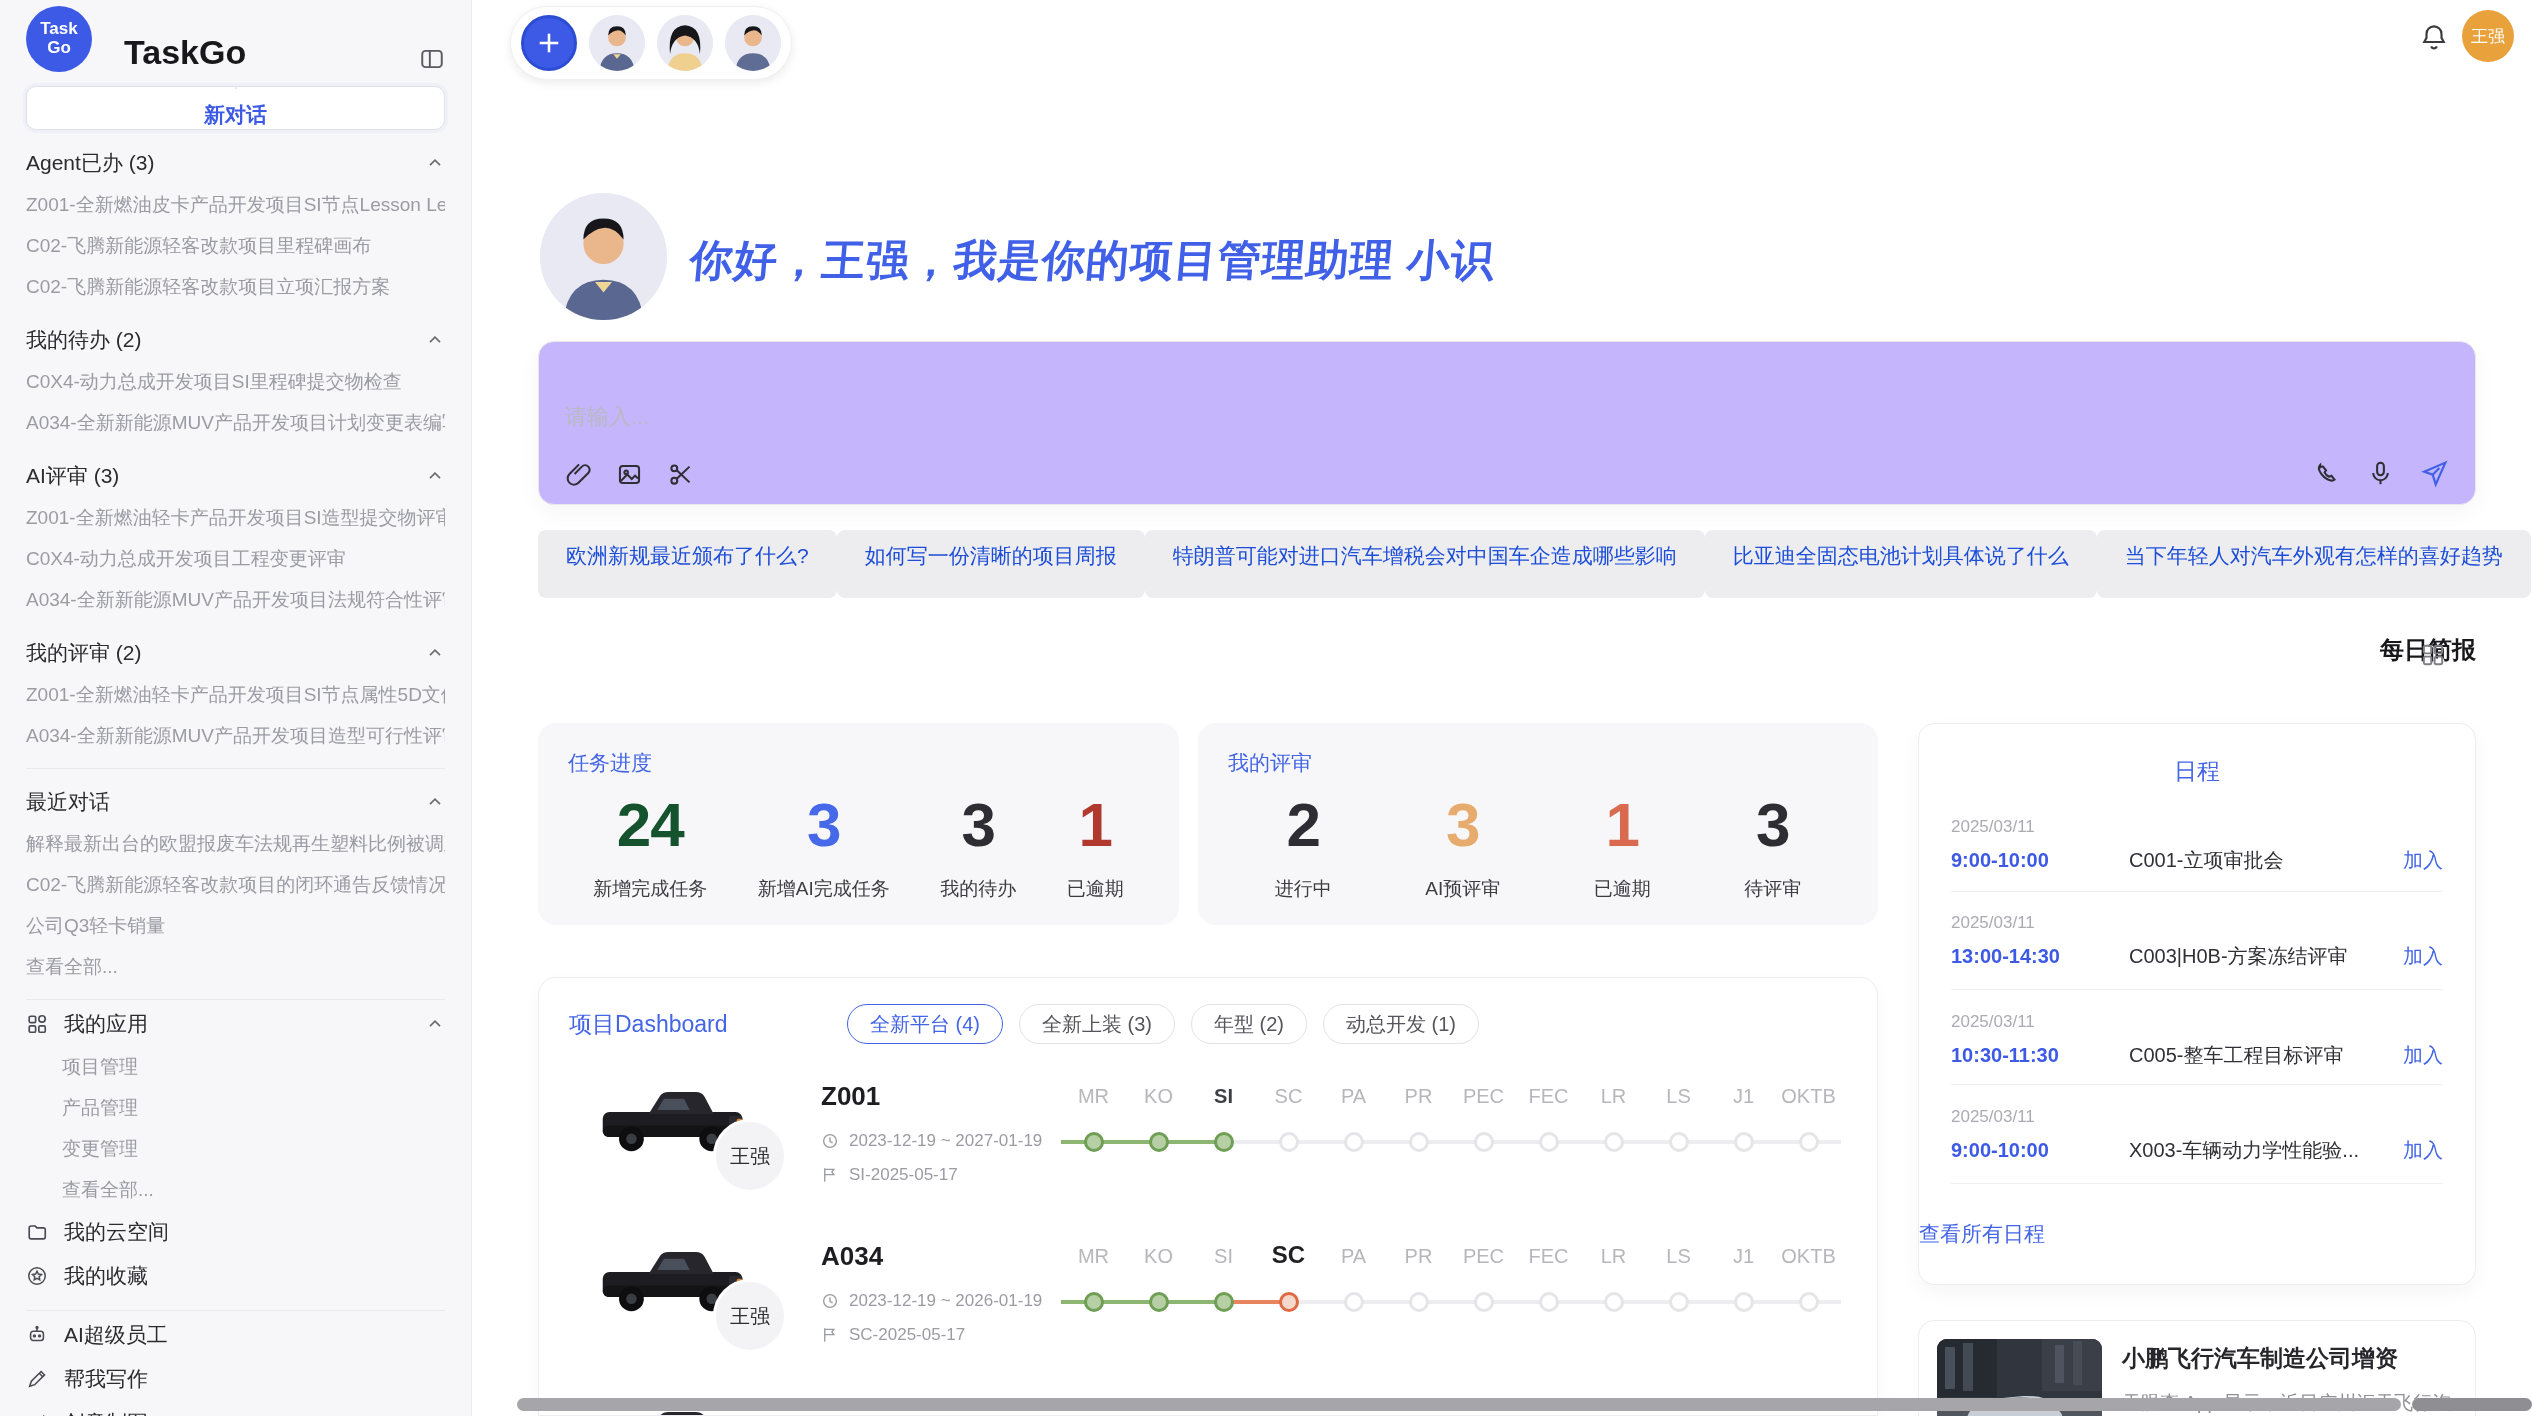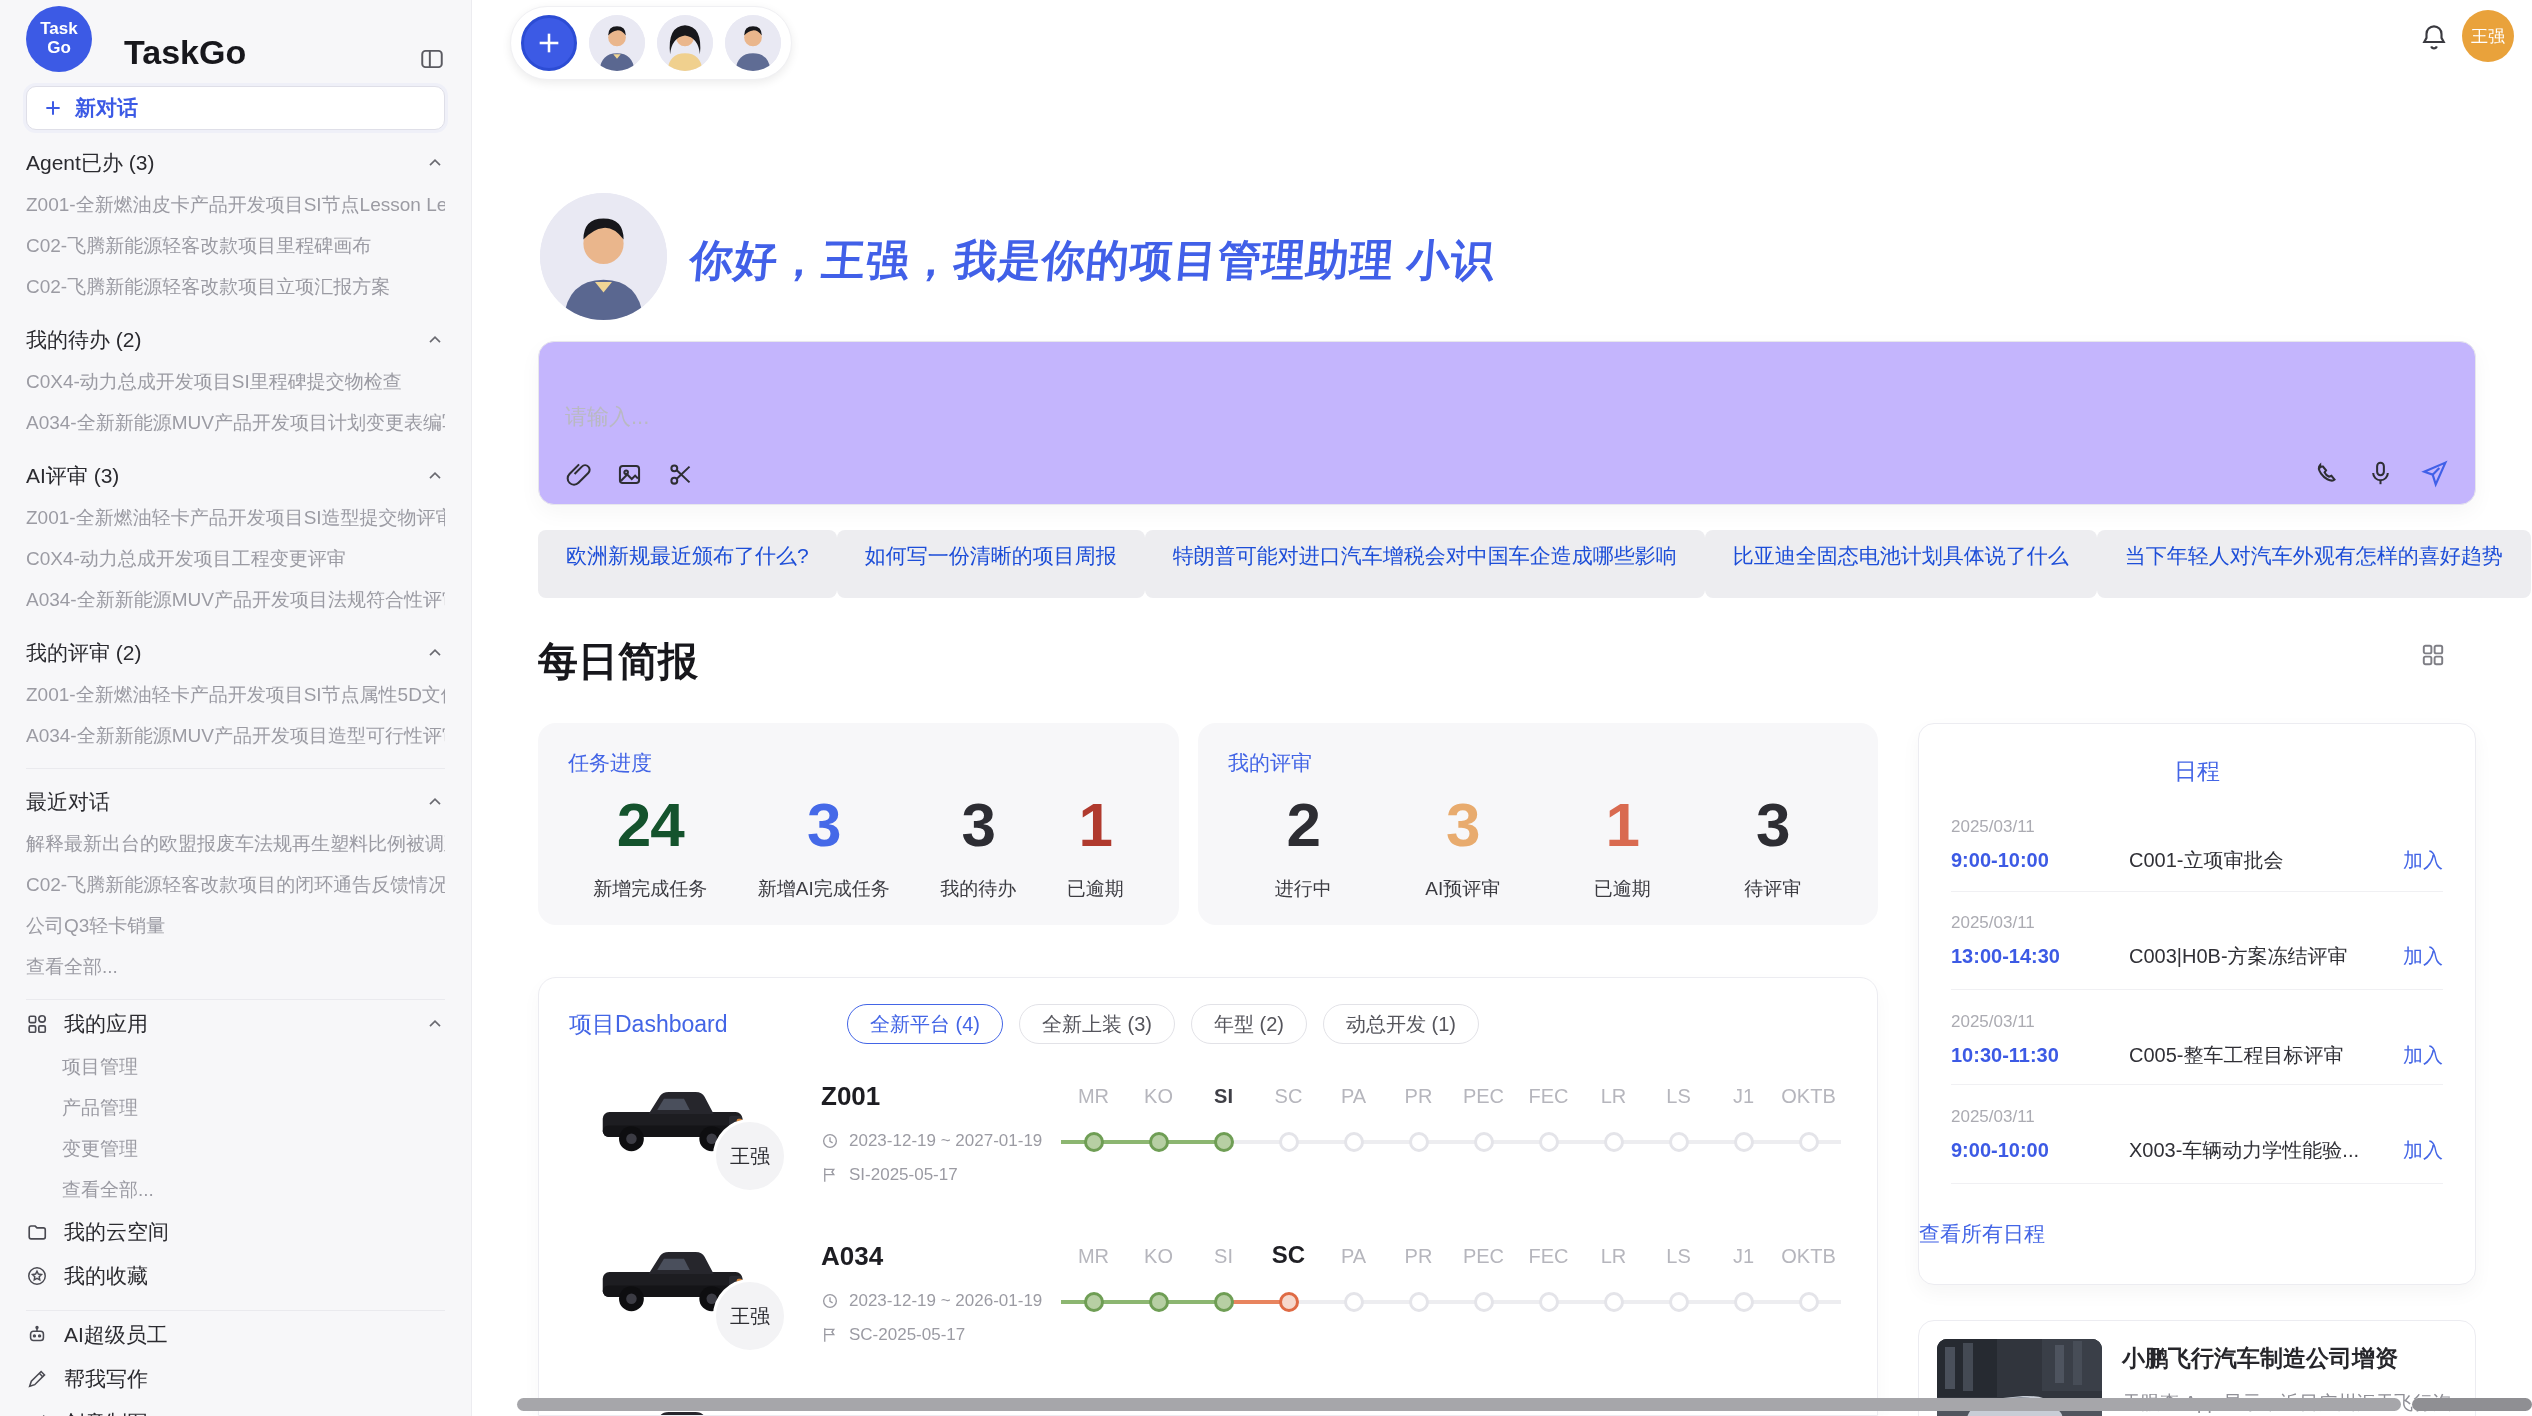--- a/index.html
+++ b/index.html
@@ -11,21 +11,21 @@
   .sidebar { position:absolute; left:0; top:0; width:472px; height:1416px;
     background:#f7f7f9; border-right:1px solid #ececf0; padding:14px 26px 0; }
   .side-top { display:flex; align-items:flex-end; gap:32px; height:58px; margin-bottom:14px; }
   .logo { width:66px; height:66px; border-radius:50%; background:#3c5ae5; color:#fff;
     display:flex; flex-direction:column; align-items:center; justify-content:center;
     font-size:17px; font-weight:bold; line-height:1.1; flex:none; }
   .app-title { font-size:34px; font-weight:800; color:#17171c; flex:1; }
   .panel-toggle { color:#5a5a61; cursor:pointer; }
   .new-chat { display:flex; align-items:center; gap:12px; height:44px; padding:0 16px;
     background:#fff; border:1px solid #dfdfe8; border-radius:10px; color:#3c5ae5;
-    font-size:21px; font-weight:600; cursor:pointer; box-shadow:0 0 0 3px rgba(90,110,230,.05); }
+    font-size:21px; font-weight:600; cursor:pointer; box-shadow:0 0 0 3px rgba(90,110,230,.05);flex-direction:column; }
   .side-header { display:flex; align-items:center; justify-content:space-between;
     height:42px; margin-top:12px; font-size:21px; color:#2b2b30; font-weight:500; cursor:pointer; }
   .side-header .chev { color:#6a6a71; }
   .side-item { height:41px; line-height:41px; font-size:19px; color:#9b9ba3;
     white-space:nowrap; overflow:hidden; cursor:pointer; }
   .side-divider { height:1px; background:#eaeaee; margin:12px 0 2px; }
   .apps-items .side-item { padding-left:36px; }
   .icon-row { display:flex; align-items:center; gap:16px; height:44px; font-size:21px;
     color:#2b2b30; cursor:pointer; }
   .icon-row .chev { margin-left:auto; color:#6a6a71; }
@@ -67,21 +67,21 @@
   .send { color:#4160e8; }
 
   
   .chips { position:absolute; left:538px; top:530px; width:1938px; display:flex;
     justify-content:space-between; }
   .chip { height:68px; line-height:52px; padding:0 28px; background:#ededf0;
     border-radius:8px; font-size:21px; color:#1d4ed8; white-space:nowrap; cursor:pointer; }
 
   
   .briefing-title { position:absolute; left:538px; top:634px; width:1938px;
-    text-align:left; font-size:40px; font-weight:700; color:#17171c; }
+    text-align:right; font-size:24px; font-weight:700; color:#17171c; }
   .briefing-grid { position:absolute; left:2420px; top:642px; color:#7e7e85; cursor:pointer; }
   .stat-card { position:absolute; top:723px; height:202px; background:#f7f7f9;
     border-radius:18px; padding:26px 30px; }
   #stat-card-0 { left:538px; width:641px; }
   #stat-card-1 { left:1198px; width:680px; }
   .stat-title { font-size:21px; color:#4365e6; }
   .stat-row { display:flex; justify-content:space-around; margin-top:12px; text-align:center; }
   .stat-value { font-size:62px; font-weight:600; letter-spacing:-1px; }
   .stat-label { font-size:19px; color:#3c3c42; margin-top:16px; }
 

